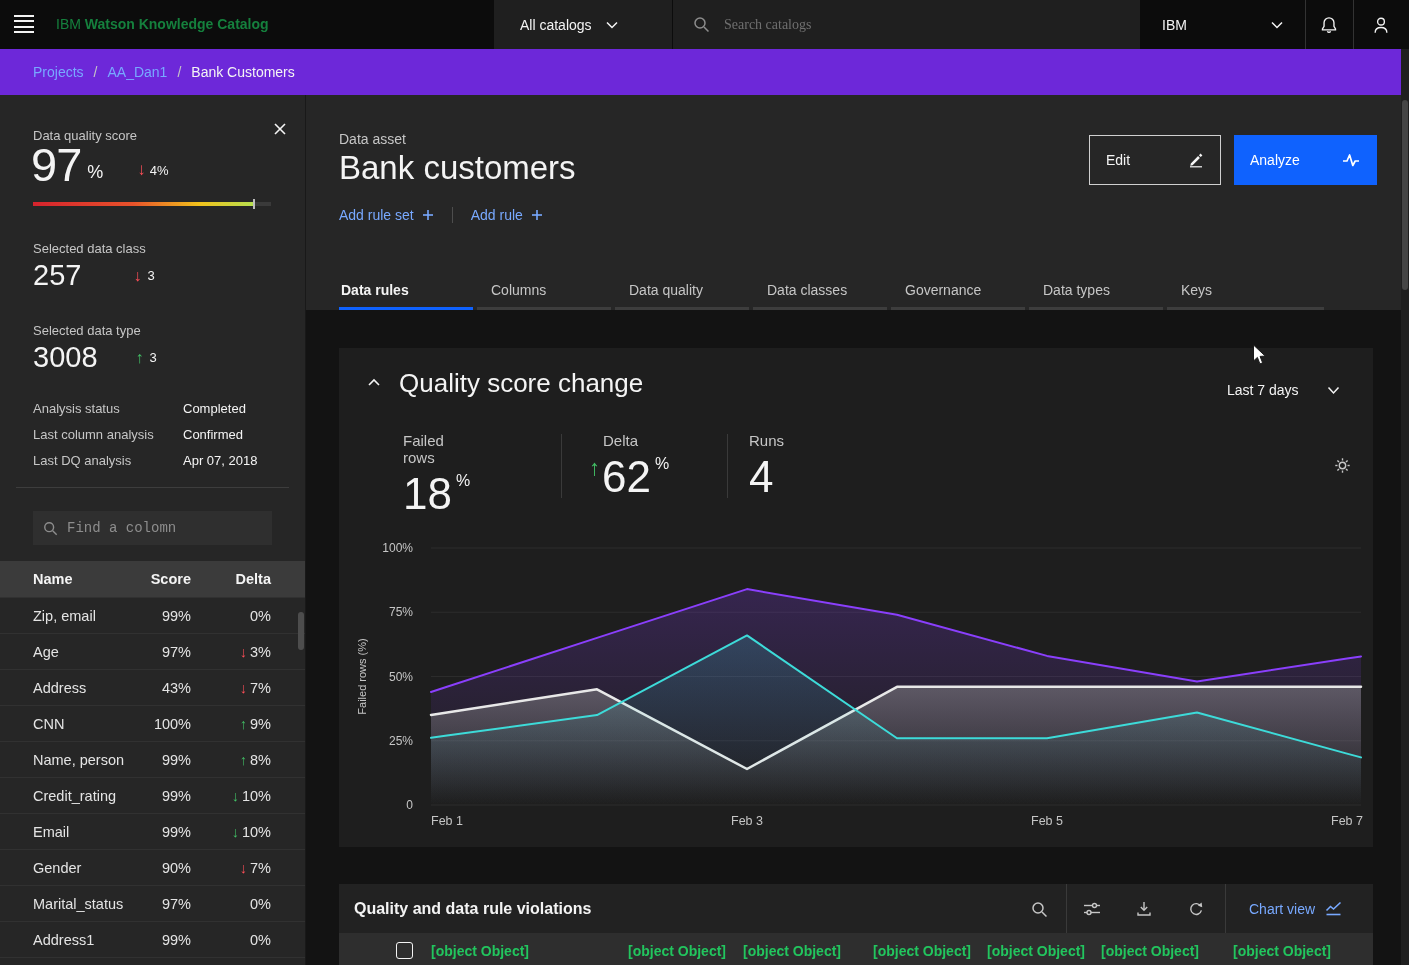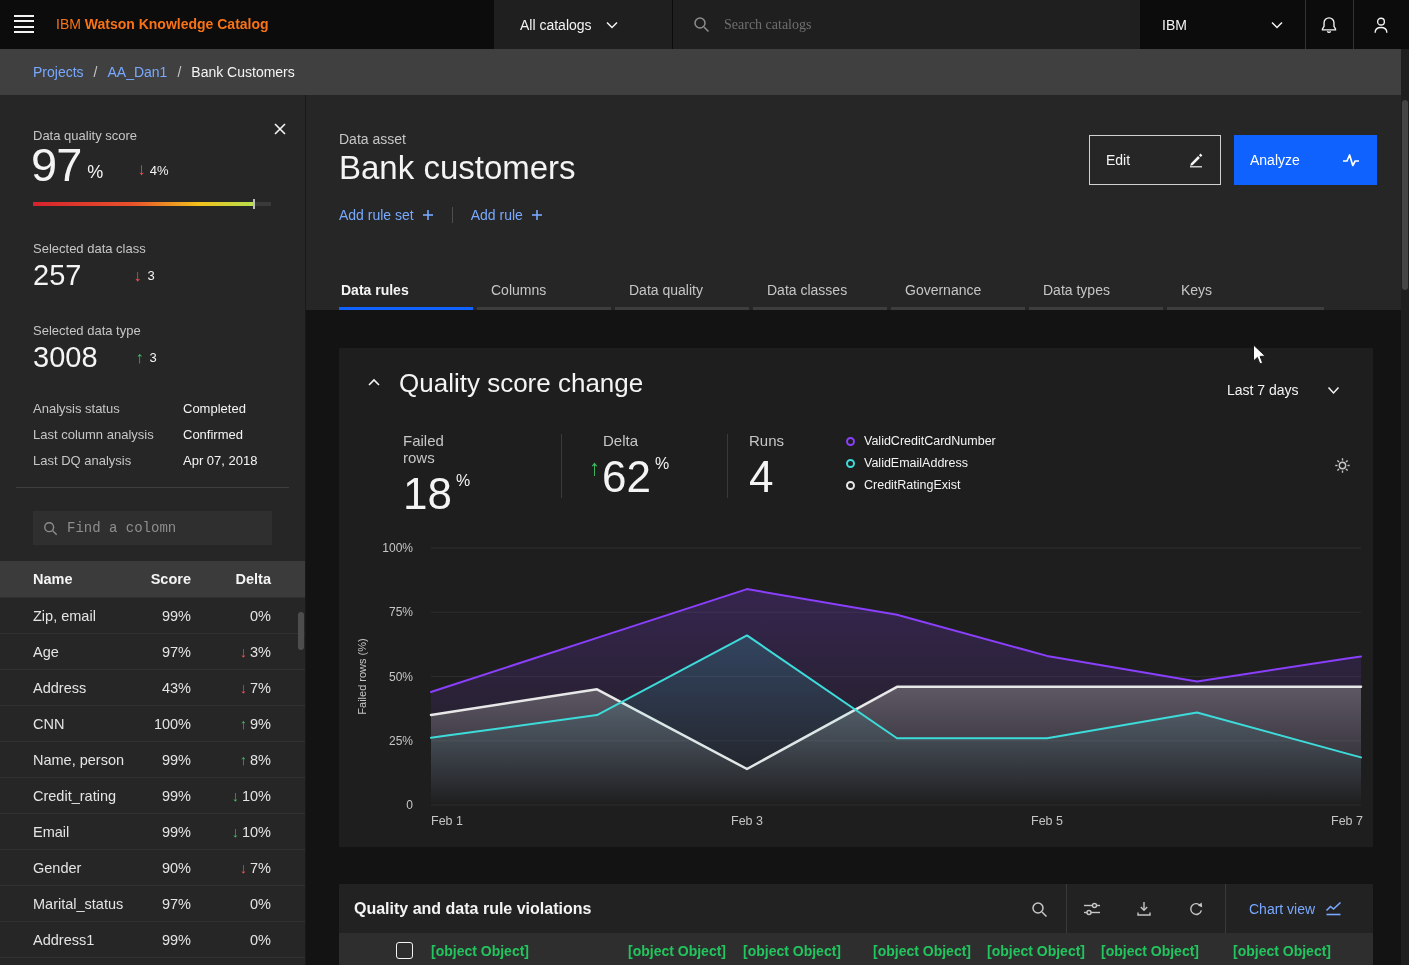--- a/index.html
+++ b/index.html
@@ -8,34 +8,34 @@
        -webkit-font-smoothing:antialiased}
   .abs{position:absolute}
   svg{display:block}
   .c-red{color:var(--red)}
   .c-green{color:var(--green)}
 
   
   #topnav{left:0;top:0;width:1409px;height:49px;background:#0c0c0c}
   #hamburger{left:14px;top:15px;width:20px;height:18px;display:flex;flex-direction:column;justify-content:space-between;cursor:pointer}
   #hamburger span{display:block;height:2px;background:#f4f4f4}
-  #brand{left:56px;top:16px;font-size:14px;color:#f97316;white-space:nowrap}
+  #brand{left:56px;top:16px;font-size:14px;color:#15803d;white-space:nowrap}
   #brand .bold{font-weight:bold}
   #nav-catalogs{left:494px;top:0;width:178px;height:49px;background:#1f1f1f;display:flex;align-items:center;padding-left:26px;gap:14px;cursor:pointer}
   #nav-catalogs .lbl{font-size:14px;color:#f4f4f4}
   #nav-search{left:672px;top:0;width:468px;height:49px;background:#1f1f1f;border-left:1px solid #0c0c0c;display:flex;align-items:center;padding-left:20px;gap:14px}
   #nav-search input{background:transparent;border:none;outline:none;color:#f4f4f4;font-size:14px;width:360px;font-family:Liberation Serif, serif}
   #nav-search input::placeholder{color:#6f6f6f}
   #nav-account{left:1140px;top:0;width:165px;height:49px;display:flex;align-items:center;justify-content:space-between;padding:0 22px;cursor:pointer}
   #nav-account .lbl{font-size:14px}
   .nav-divider{top:0;width:1px;height:49px;background:#333}
   .nav-icon-cell{top:0;width:48px;height:49px;display:flex;align-items:center;justify-content:center;cursor:pointer}
 
   
-  #breadcrumb{left:0;top:49px;width:1409px;height:46px;background:#404040;display:flex;align-items:center;padding-left:33px;gap:10px;font-size:14px}
+  #breadcrumb{left:0;top:49px;width:1409px;height:46px;background:#6d28d9;display:flex;align-items:center;padding-left:33px;gap:10px;font-size:14px}
   #breadcrumb .link{color:var(--link_blue);cursor:pointer}
   #breadcrumb .sep{color:#c6c6c6}
   #breadcrumb .current{color:#f4f4f4}
 
   
   #sidebar{left:0;top:95px;width:305px;height:870px;background:#262626;overflow:hidden}
   #sb-close{left:270px;top:24px;width:20px;height:20px;display:flex;align-items:center;justify-content:center;cursor:pointer}
   .sb-label{font-size:13px;color:#c6c6c6}
   #sb-score-title{left:33px;top:33px}
   #sb-score-row{left:31px;top:46px;display:flex;align-items:flex-end;gap:6px}
@@ -461,37 +461,20 @@
       <div class="kpi-divider" style="left:324px"></div>
       <div class="kpi" style="left:346px">
         <div class="lbl">Runs</div>
         <div class="vrow">
             <span class="big">4</span>
             <span class="unit"></span>
           </div>
       </div>
     </div>
 
-    <div class="abs" id="qsc-legend">
-
-        <div class="legend-item i0">
-          <span class="legend-ring" style="border-color: rgb(138, 63, 252);"></span>
-          <span class="legend-label">ValidCreditCardNumber</span>
-        </div>
-
-        <div class="legend-item i1">
-          <span class="legend-ring" style="border-color: rgb(61, 219, 217);"></span>
-          <span class="legend-label">ValidEmailAddress</span>
-        </div>
-
-        <div class="legend-item i2">
-          <span class="legend-ring" style="border-color: rgb(232, 232, 232);"></span>
-          <span class="legend-label">CreditRatingExist</span>
-        </div>
-      </div>
 
     <div class="abs" id="qsc-gear">
       <span>
         <svg width="17" height="17" viewBox="0 0 16 16">
             <circle cx="8" cy="8" r="3" fill="none" stroke="#c6c6c6" stroke-width="1.3"></circle>
             <g stroke="#c6c6c6" stroke-width="1.3">
               <line x1="8" y1="1.2" x2="8" y2="3.3"></line>
               <line x1="8" y1="12.7" x2="8" y2="14.8"></line>
               <line x1="1.2" y1="8" x2="3.3" y2="8"></line>
               <line x1="12.7" y1="8" x2="14.8" y2="8"></line>

